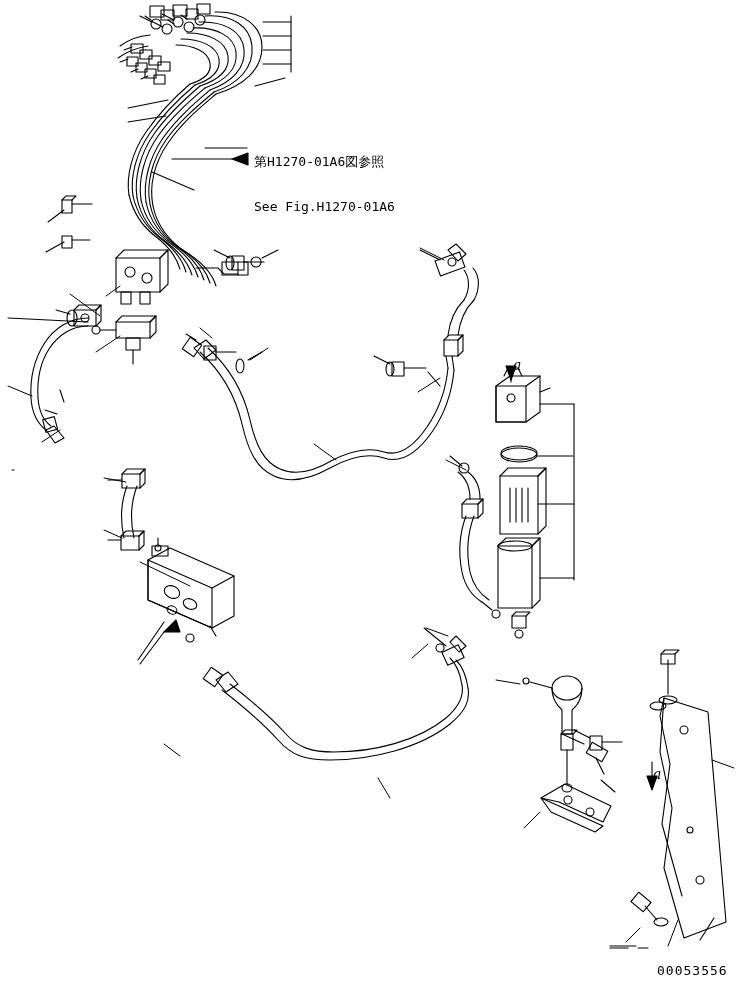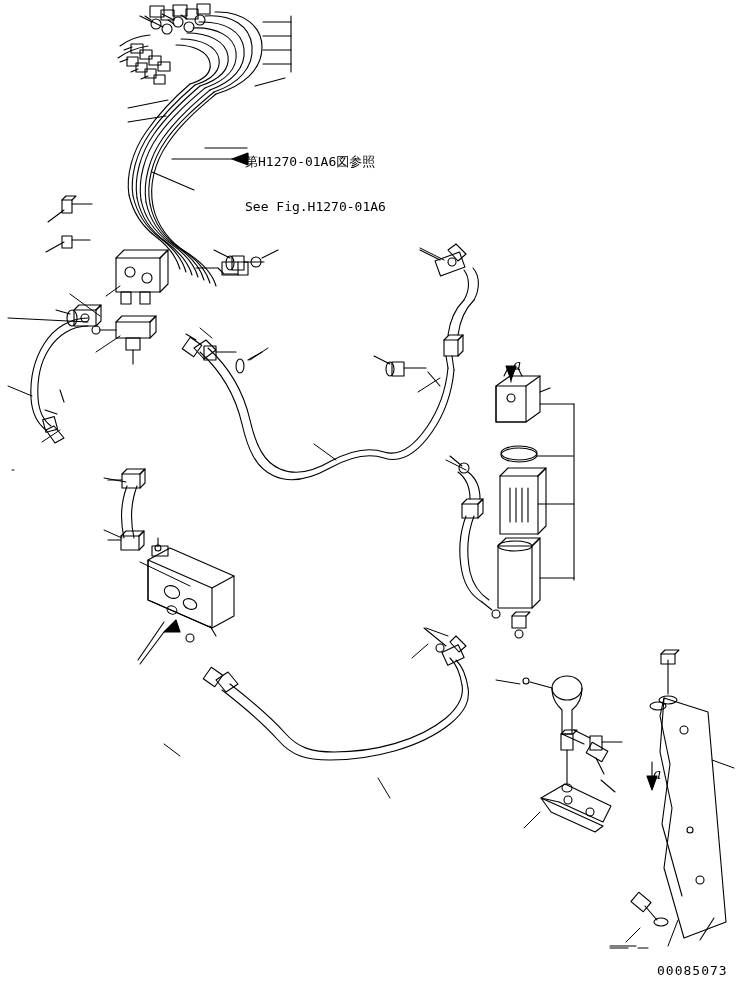--- a/index.html
+++ b/index.html
@@ -347,24 +347,24 @@
       </g>
 
       <g>
         <path d="M610,948 h18"></path>
         <path d="M638,948 h10"></path>
       </g>
 
     </g>
   </svg>
 
-  <div class="anno" style="left:245px;top:124px;">
+  <div class="anno" style="left:254px;top:124px;">
     <div>第H1270-01A6図参照</div>
     <div>See Fig.H1270-01A6</div>
   </div>
 
 
   <div class="marker" style="left:513px;top:357px;">a</div>
   <div class="marker" style="left:653px;top:766px;">a</div>
 
-  <div class="partno" style="left:657px;top:963px;">00085073</div>
+  <div class="partno" style="left:657px;top:963px;">00053556</div>
 
 </div>
 
 </body></html>

